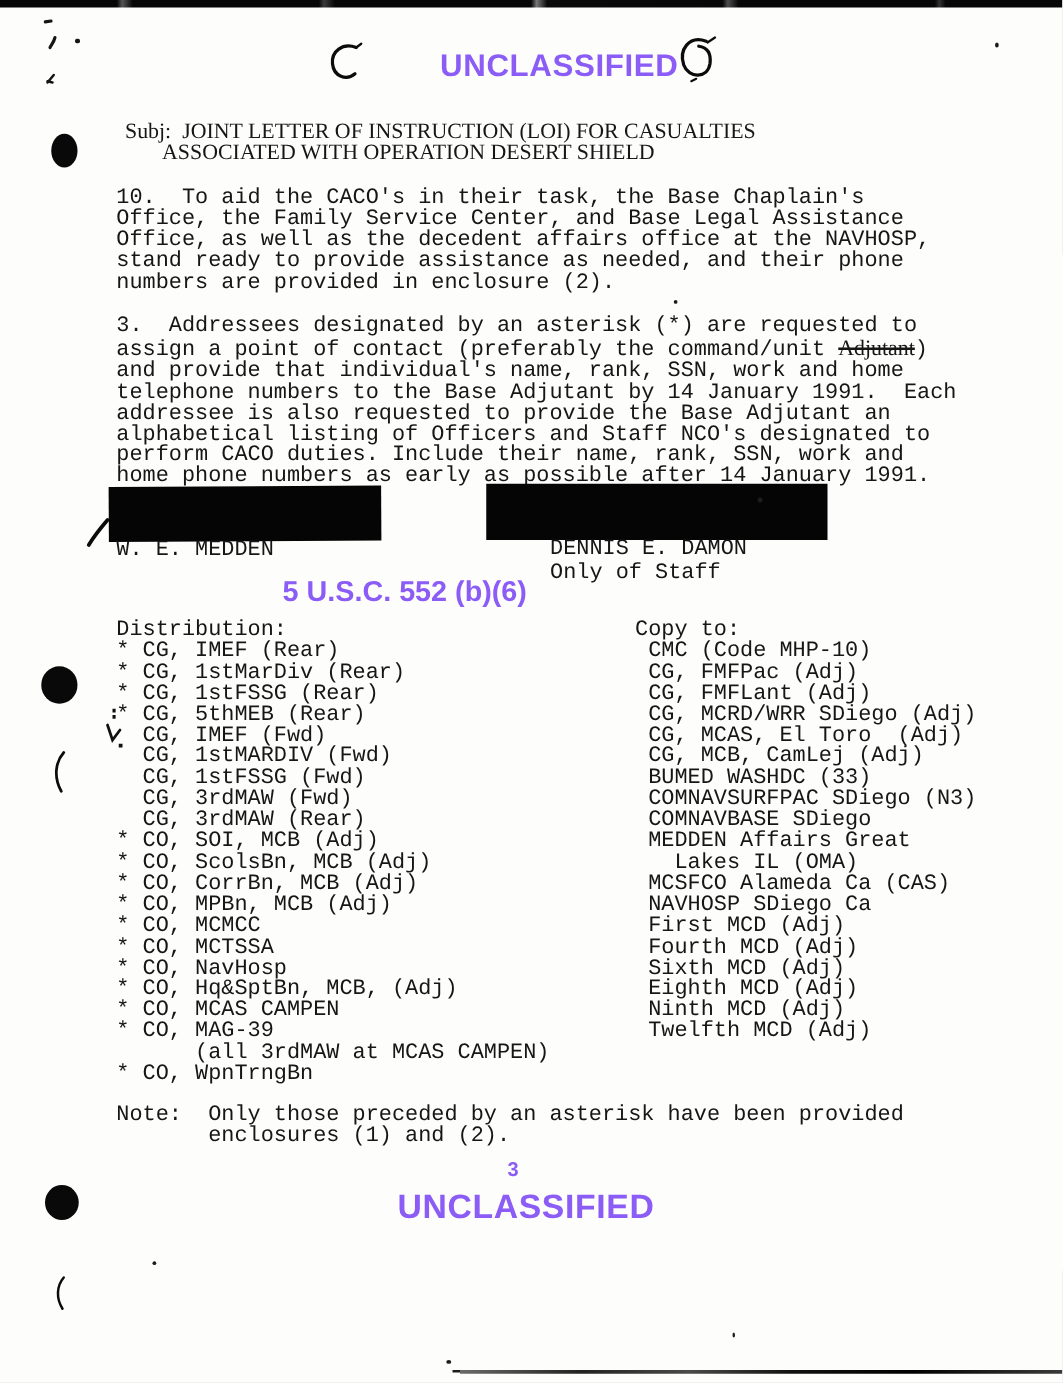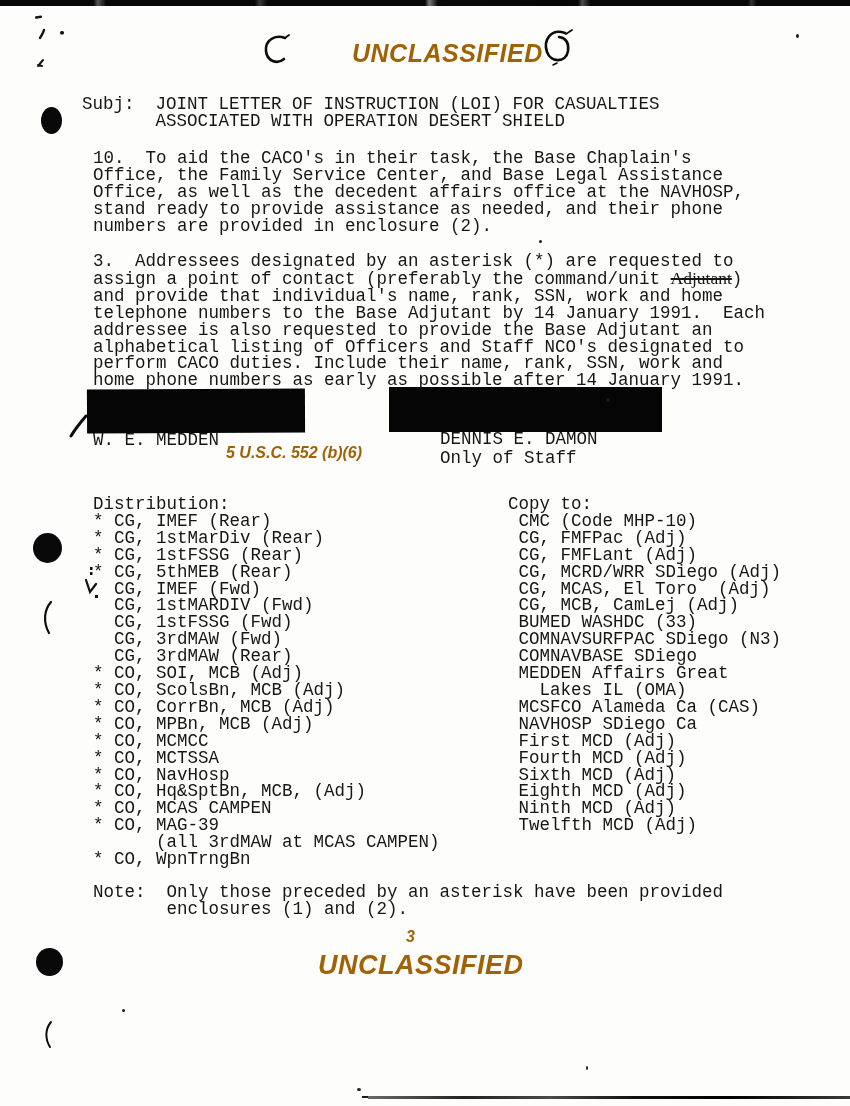--- a/index.html
+++ b/index.html
@@ -7,21 +7,21 @@
     position:relative;width:850px;height:1106px;margin:0 auto;
     background:#fdfdfc;overflow:hidden;color:#111;
   }
   .mono{
     font-family:"Liberation Mono","DejaVu Sans Mono",monospace;
     font-size:17.5px;line-height:16.9px;letter-spacing:0;
     color:#161616;white-space:pre;margin:0;
   }
   .sans-bold{
     font-family:"Liberation Sans","DejaVu Sans",sans-serif;
-    font-weight:bold;color:#a16207;font-style:italic;
+    font-weight:bold;color:#8b5cf6;
   }
   .abs{position:absolute;}
   pre.abs{margin:0;}
   .redaction{position:absolute;background:#050505;}
   .hole{position:absolute;background:#090909;border-radius:50%;}
   .struck{text-decoration:line-through;text-decoration-thickness:2px;font-family:Liberation Serif, serif;}
   .speck{position:absolute;background:#1c1c1c;border-radius:50%;}
   .topbar{
     position:absolute;left:0;top:0;width:850px;height:6px;
     background:linear-gradient(90deg,
@@ -67,21 +67,21 @@
       <path d="M24,6 C10,1 2,13 6,25 C10,36 25,36 27,24 C28,16 25,11 18,10" stroke="#0c0c0c" stroke-width="2.6" fill="none" stroke-linecap="round"></path>
       <path d="M25,7 L31,3" stroke="#0c0c0c" stroke-width="1.8" fill="none" stroke-linecap="round"></path>
       <path d="M12,38 L16,36" stroke="#0c0c0c" stroke-width="1.6" fill="none" stroke-linecap="round"></path>
     </svg>
   </div>
 
   <div class="speck" style="left:796px;top:34px;width:3px;height:4px;"></div>
 
   <div class="hole" style="left:41px;top:107px;width:21px;height:27px;"></div>
 
-  <pre class="mono abs" style="left:82px;top:96px;">Subj:  JOINT LETTER OF INSTRUCTION (LOI) FOR CASUALTIES
+  <pre class="mono abs" style="left:100px;top:96px;font-family:Liberation Serif, serif;">Subj:  JOINT LETTER OF INSTRUCTION (LOI) FOR CASUALTIES
        ASSOCIATED WITH OPERATION DESERT SHIELD</pre>
 
   <pre class="mono abs" style="left:93px;top:150px;">10.  To aid the CACO's in their task, the Base Chaplain's
 Office, the Family Service Center, and Base Legal Assistance
 Office, as well as the decedent affairs office at the NAVHOSP,
 stand ready to provide assistance as needed, and their phone
 numbers are provided in enclosure (2).</pre>
 
   <pre class="mono abs" style="left:93px;top:253px;"><span>3.  Addressees designated by an asterisk (*) are requested to
 assign a point of contact (preferably the command/unit </span><span class="struck">Adjutant</span><span>)
@@ -102,21 +102,21 @@
       <path d="M18,3 C12,10 6,18 3,23" stroke="#0c0c0c" stroke-width="3" fill="none" stroke-linecap="round"></path>
     </svg>
   </div>
 
   <div class="speck" style="left:606px;top:398px;width:4px;height:4px;"></div>
 
   <div class="abs mono" style="left:93px;top:432px;">W. E. MEDDEN</div>
   <div class="abs mono" style="left:440px;top:431px;text-align:right;">DENNIS E. DAMON</div>
   <div class="abs mono" style="left:440px;top:450px;">Only of Staff</div>
 
-  <div class="abs sans-bold" style="left:226px;top:444px;font-size:16px;">5 U.S.C. 552 (b)(6)</div>
+  <div class="abs sans-bold" style="left:226px;top:460px;font-size:23px;">5 U.S.C. 552 (b)(6)</div>
 
   <div class="hole" style="left:33px;top:533px;width:29px;height:30px;"></div>
 
   <div class="abs" style="left:40px;top:600px;">
     <svg width="14" height="36" viewBox="0 0 14 36">
       <path d="M11,2 C4,10 3,22 9,33" stroke="#0c0c0c" stroke-width="2.2" fill="none" stroke-linecap="round"></path>
     </svg>
   </div>
 
   <div class="abs" style="left:83px;top:566px;">

